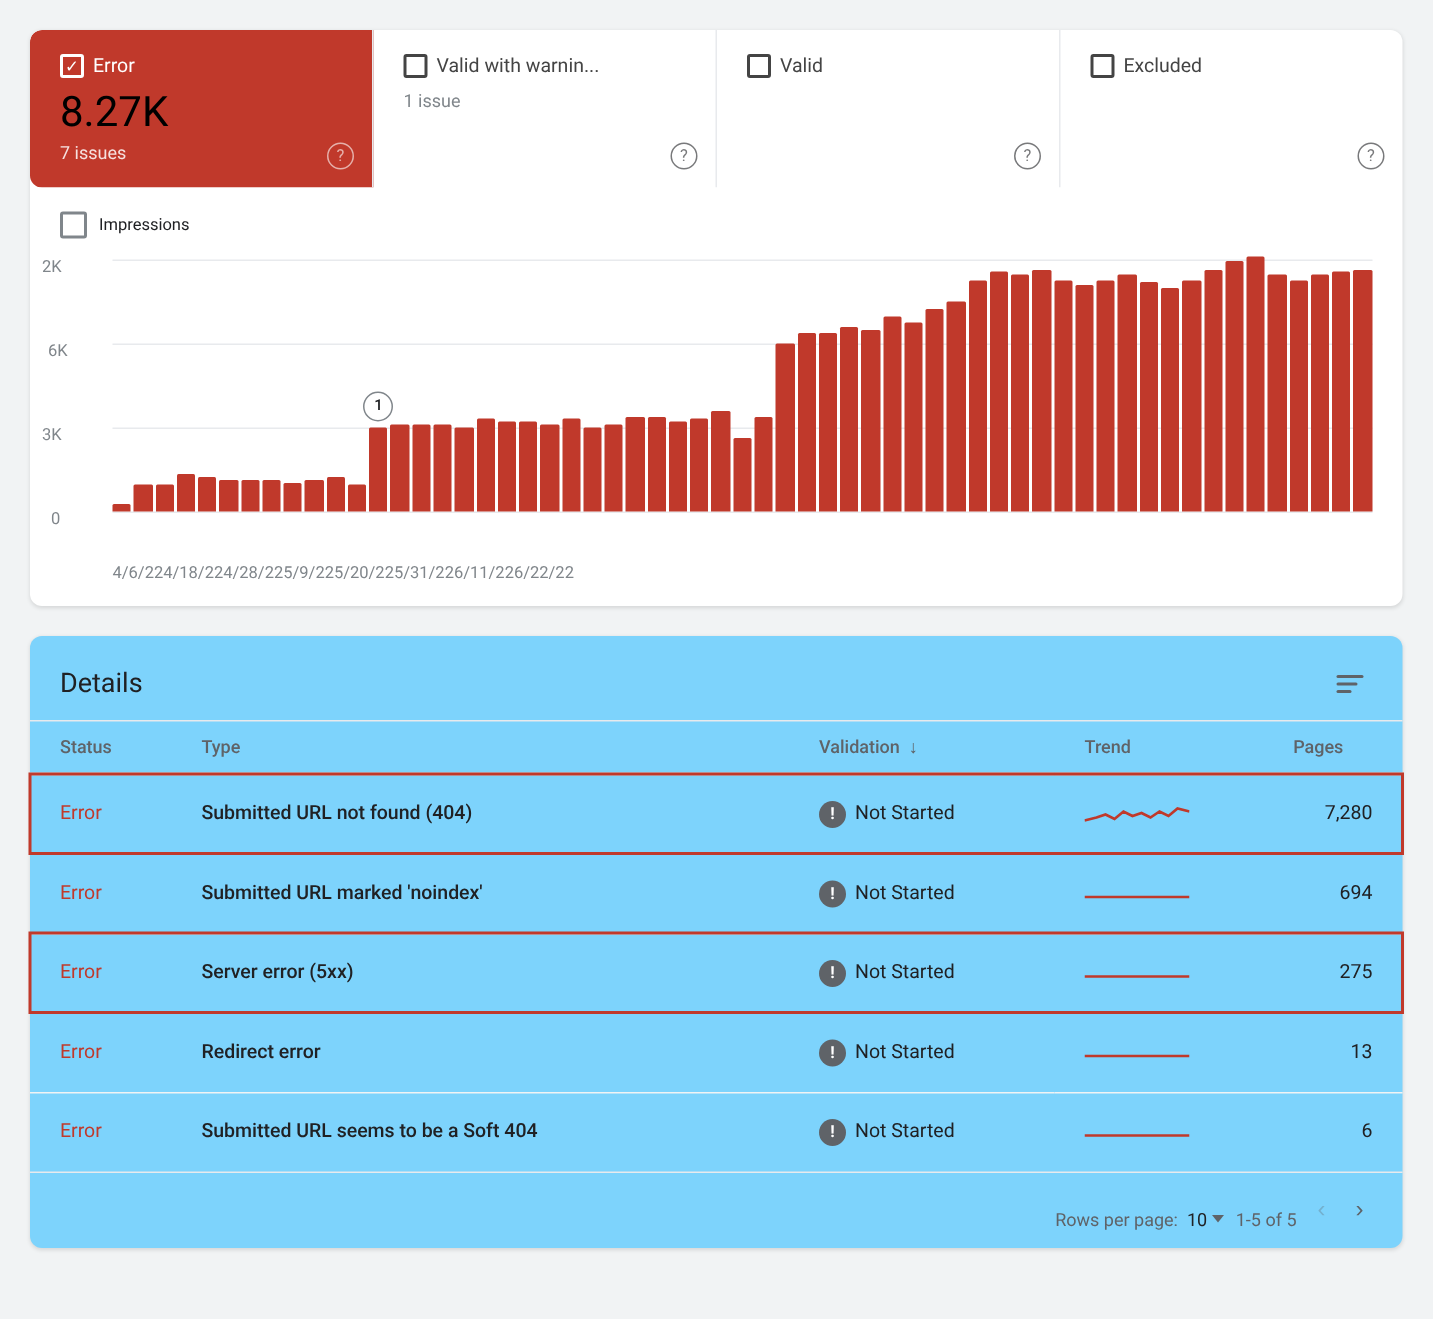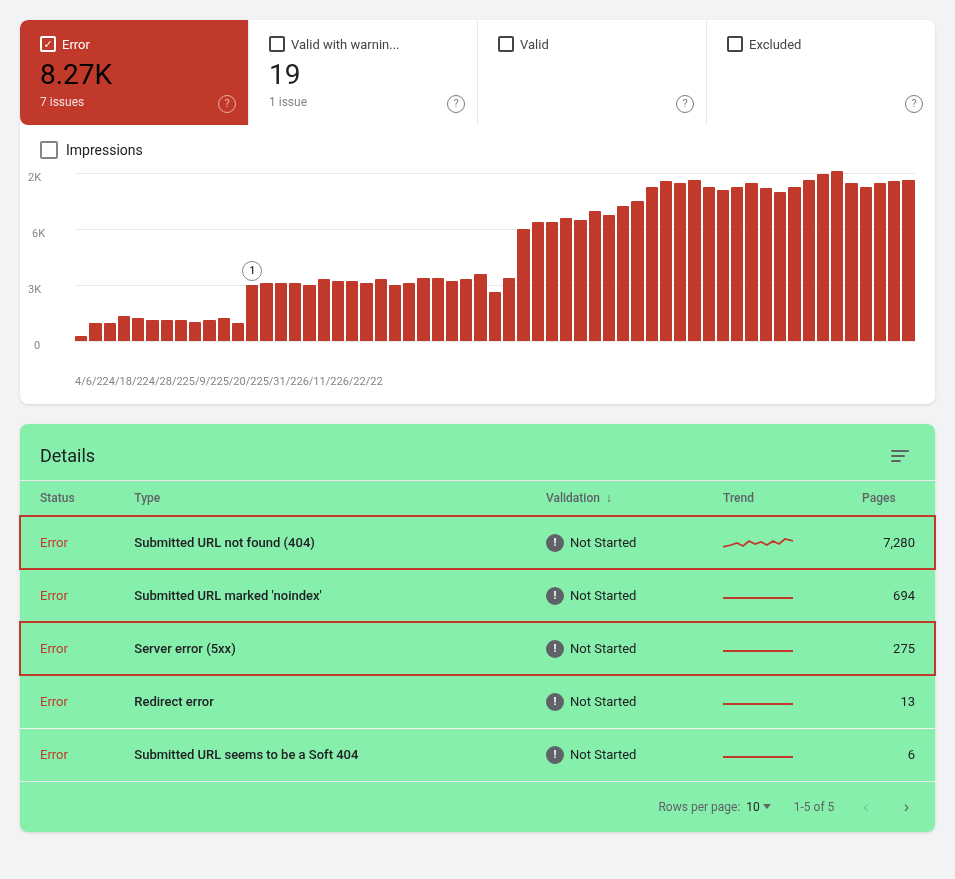--- a/index.html
+++ b/index.html
@@ -100,21 +100,21 @@
       align-items: center;
       gap: 8px;
       margin-bottom: 12px;
     }
     .impressions-checkbox {
       width: 18px; height: 18px;
       border: 2px solid #80868b;
       border-radius: 2px;
     }
     .impressions-label {
-      font-size: 14px;
+      font-size: 11px;
       color: #202124;
     }
     .chart-y-label {
       position: absolute;
       left: 0;
       font-size: 11px;
       color: #80868b;
     }
     .chart-grid-line {
       position: absolute;
@@ -160,21 +160,21 @@
       align-items: center;
       justify-content: center;
       font-size: 10px;
       color: #202124;
       font-weight: 500;
       z-index: 2;
     }
 
     
     .details-card {
-      background: #86efac;
+      background: #7dd3fc;
       border-radius: 8px;
       box-shadow: 0 1px 3px rgba(0,0,0,0.12);
     }
     .details-header {
       display: flex;
       align-items: center;
       justify-content: space-between;
       padding: 20px 20px 12px 20px;
       border-bottom: 1px solid #e8eaed;
     }
@@ -268,24 +268,24 @@
     }
 
     
     .sparkline {
       display: block;
     }
 
     
     .pagination {
       display: flex;
-      align-items: center;
+      align-items: flex-end;
       justify-content: flex-end;
       padding: 12px 20px;
-      gap: 23px;
+      gap: 8px;
       border-top: 1px solid #e8eaed;
       font-size: 12px;
       color: #5f6368;
     }
     .rows-per-page {
       display: flex;
       align-items: center;
       gap: 6px;
     }
     .rows-select {
@@ -338,21 +338,20 @@
         </div>
         <div class="tile-value">8.27K</div>
         <div class="tile-issues">7 issues</div>
         <div class="tile-help">?</div>
       </div>
       <div class="tile">
         <div class="tile-header">
           <div class="tile-checkbox"></div>
           <span>Valid with warnin...</span>
         </div>
-        <div class="tile-value">19</div>
         <div class="tile-issues">1 issue</div>
         <div class="tile-help">?</div>
       </div>
       <div class="tile">
         <div class="tile-header">
           <div class="tile-checkbox"></div>
           <span>Valid</span>
         </div>
         <div class="tile-help">?</div>
       </div>

